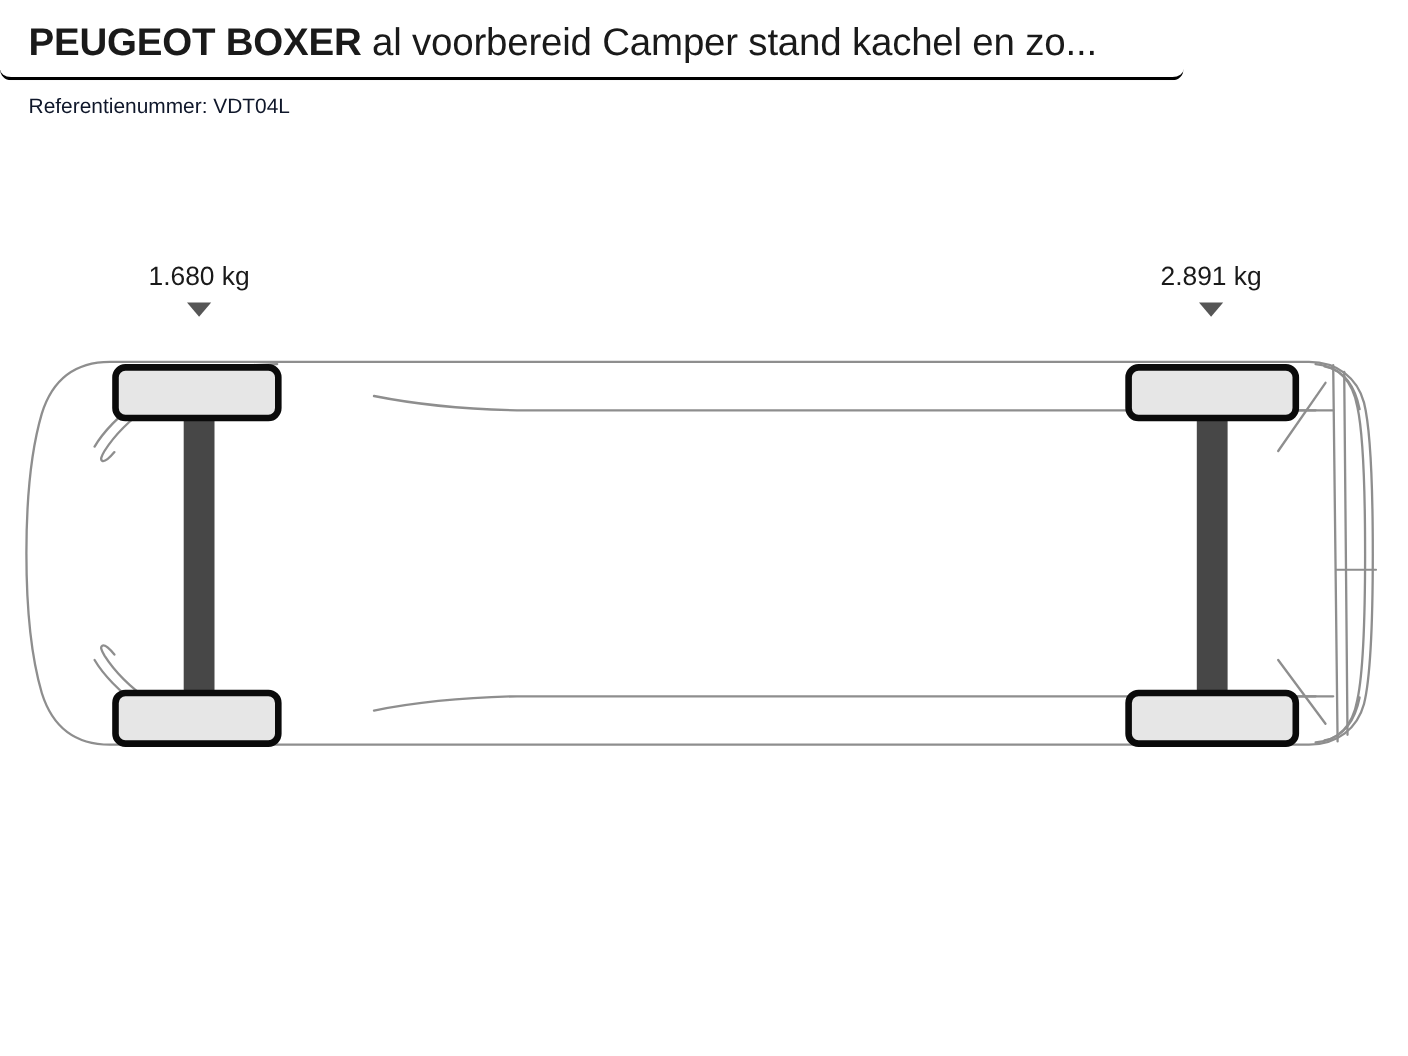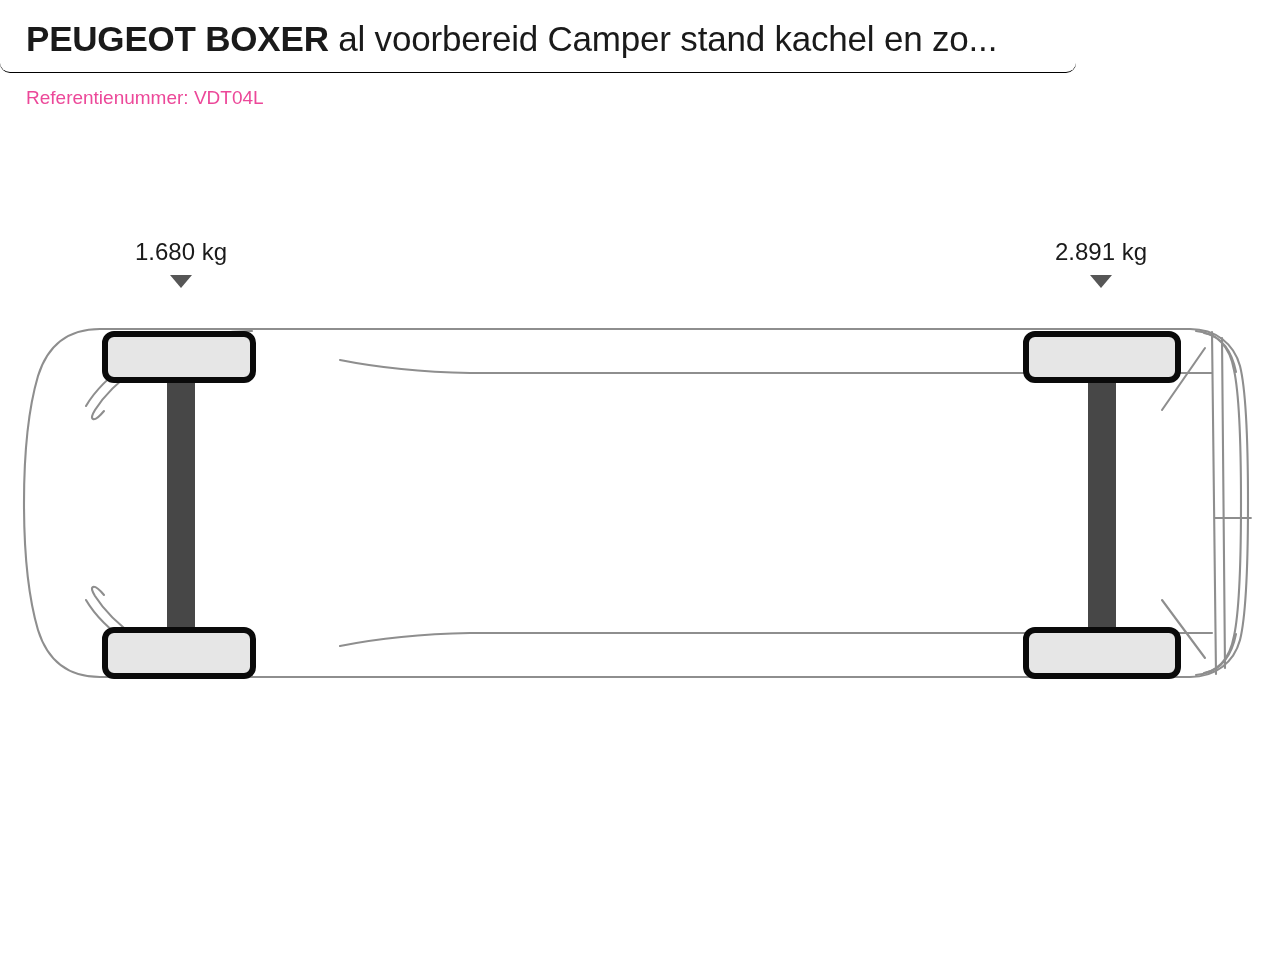--- a/index.html
+++ b/index.html
@@ -18,21 +18,21 @@
   }
 
   
   .header {
     position: absolute;
     left: 0;
     top: 0;
     width: 1076px;
     height: 73px;
     box-sizing: border-box;
-    border-bottom: 1px solid #000000;
+    border-bottom: 3px solid #000000;
     border-radius: 10px;
   }
   .title-line {
     position: absolute;
     left: 26px;
     top: 19px;
     width: 1240px;
     white-space: nowrap;
     overflow: hidden;
     font-size: 35px;
@@ -46,21 +46,21 @@
     font-weight: 400;
   }
 
   .refline {
     position: absolute;
     left: 26px;
     top: 86px;
     font-size: 19px;
     line-height: 24px;
     font-weight: 400;
-    color: #ec4899;
+    color: #0f172a;
     white-space: nowrap;
   }
 
   
   .weight-label {
     position: absolute;
     font-size: 24px;
     line-height: 28px;
     font-weight: 400;
     color: #1a1a1a;

